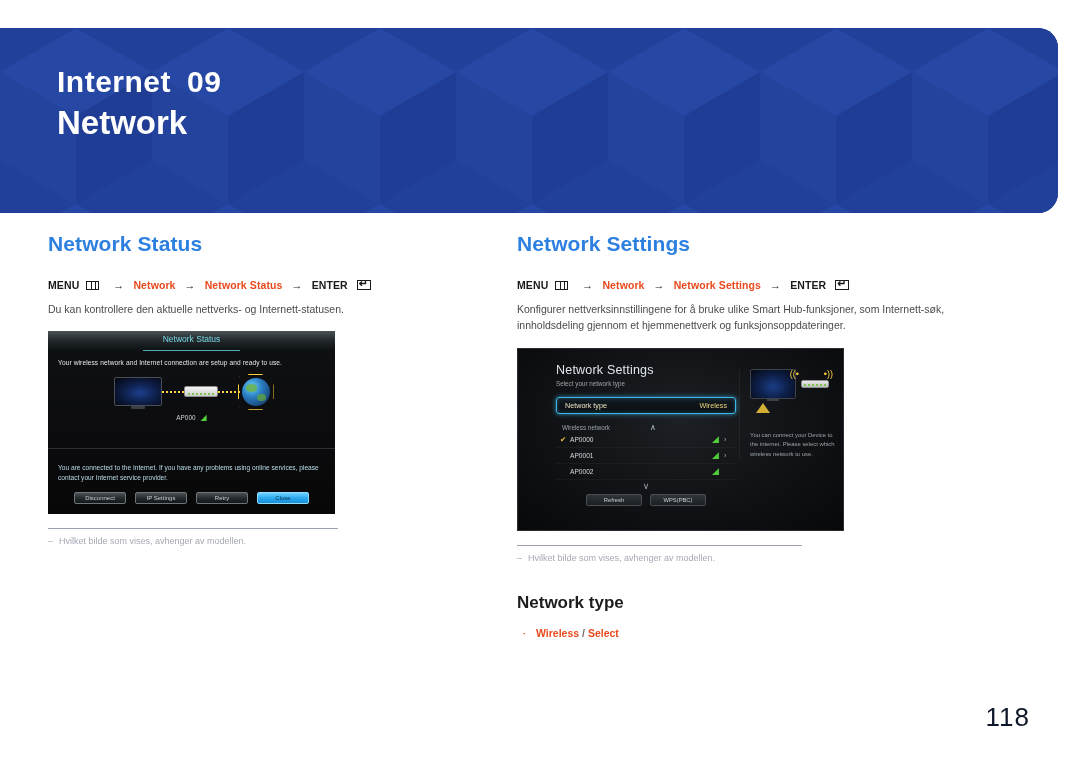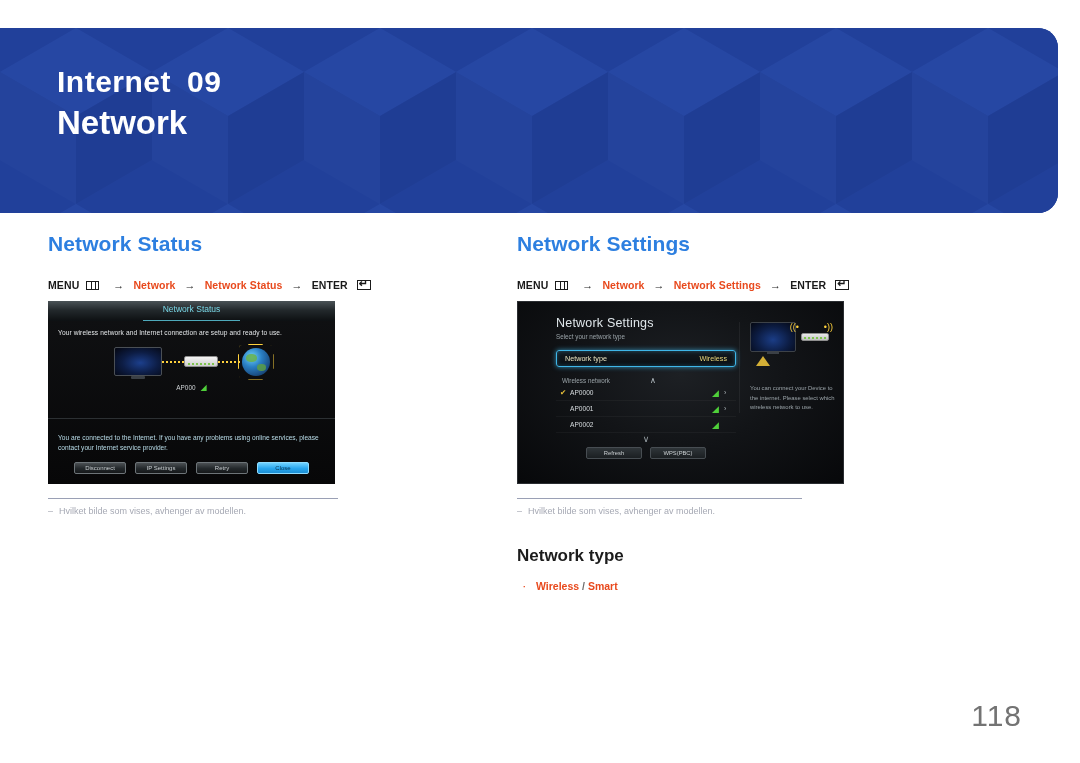--- a/index.html
+++ b/index.html
@@ -136,23 +136,23 @@
     font-size: 10.5px; font-weight: bold;
     margin-left: 6px;
   }
   .bullet-row .dot { color: #e8491d; font-size: 9px; }
   .bullet-row .b-or { color: #6b6b6b; font-weight: bold; }
   .bullet-row .b-val { color: #e8491d; }
 
   
   .pagenum {
     position: absolute;
-    right: 58px; bottom: 30px;
-    font-size: 30px;
-    color: #737373;
+    right: 50px; bottom: 30px;
+    font-size: 26px;
+    color: #0f172a;
     letter-spacing: 1px;
   }
 
   
   .tvshot {
     position: relative;
     background: #0a0a0b;
     overflow: hidden;
   }
   .ns-shot { width: 287px; height: 183px; margin-top: 2px;
@@ -394,20 +394,21 @@
       <span class="ico-menu"></span>
       <span class="arrow">→</span>
       <span class="hl">Network</span>
       <span class="arrow">→</span>
       <span class="hl">Network Status</span>
       <span class="arrow">→</span>
       <span>ENTER</span>
       <span class="ico-enter"></span>
     </div>
 
+    <div class="body-text">Du kan kontrollere den aktuelle nettverks- og Internett-statusen.</div>
 
     <div class="tvshot ns-shot">
       <div class="ns-titlebar">
         <div class="t">Network Status</div>
       </div>
       <div class="ns-body">
         <div class="ns-msg">Your wireless network and Internet connection are setup and ready to use.</div>
         <div class="diagram">
           <div class="tv-dev"></div>
           <div class="wire"></div>
@@ -445,20 +446,21 @@
       <span class="ico-menu"></span>
       <span class="arrow">→</span>
       <span class="hl">Network</span>
       <span class="arrow">→</span>
       <span class="hl">Network Settings</span>
       <span class="arrow">→</span>
       <span>ENTER</span>
       <span class="ico-enter"></span>
     </div>
 
+    <div class="body-text">Konfigurer nettverksinnstillingene for å bruke ulike Smart Hub-funksjoner, som Internett-søk, innholdsdeling gjennom et hjemmenettverk og funksjonsoppdateringer.</div>
 
     <div class="nst-shot">
 
       <div class="nst-left">
         <div class="nst-title">Network Settings</div>
         <div class="nst-sub">Select your network type</div>
 
         <div class="nst-typerow">
           <span class="k">Network type</span>
           <span class="v">Wireless</span>
@@ -511,18 +513,18 @@
       <span class="dash">–</span>
       <span>Hvilket bilde som vises, avhenger av modellen.</span>
     </div>
 
     <div class="sub-title">Network type</div>
 
     <div class="bullet-row">
       <span class="dot">·</span>
       <span><span class="b-val">Wireless</span>
       <span class="b-or">/</span>
-      <span class="b-val">Smart</span></span>
+      <span class="b-val">Select</span></span>
     </div>
   </div>
 
   <div class="pagenum">118</div>
 </div>
 
 </body></html>

